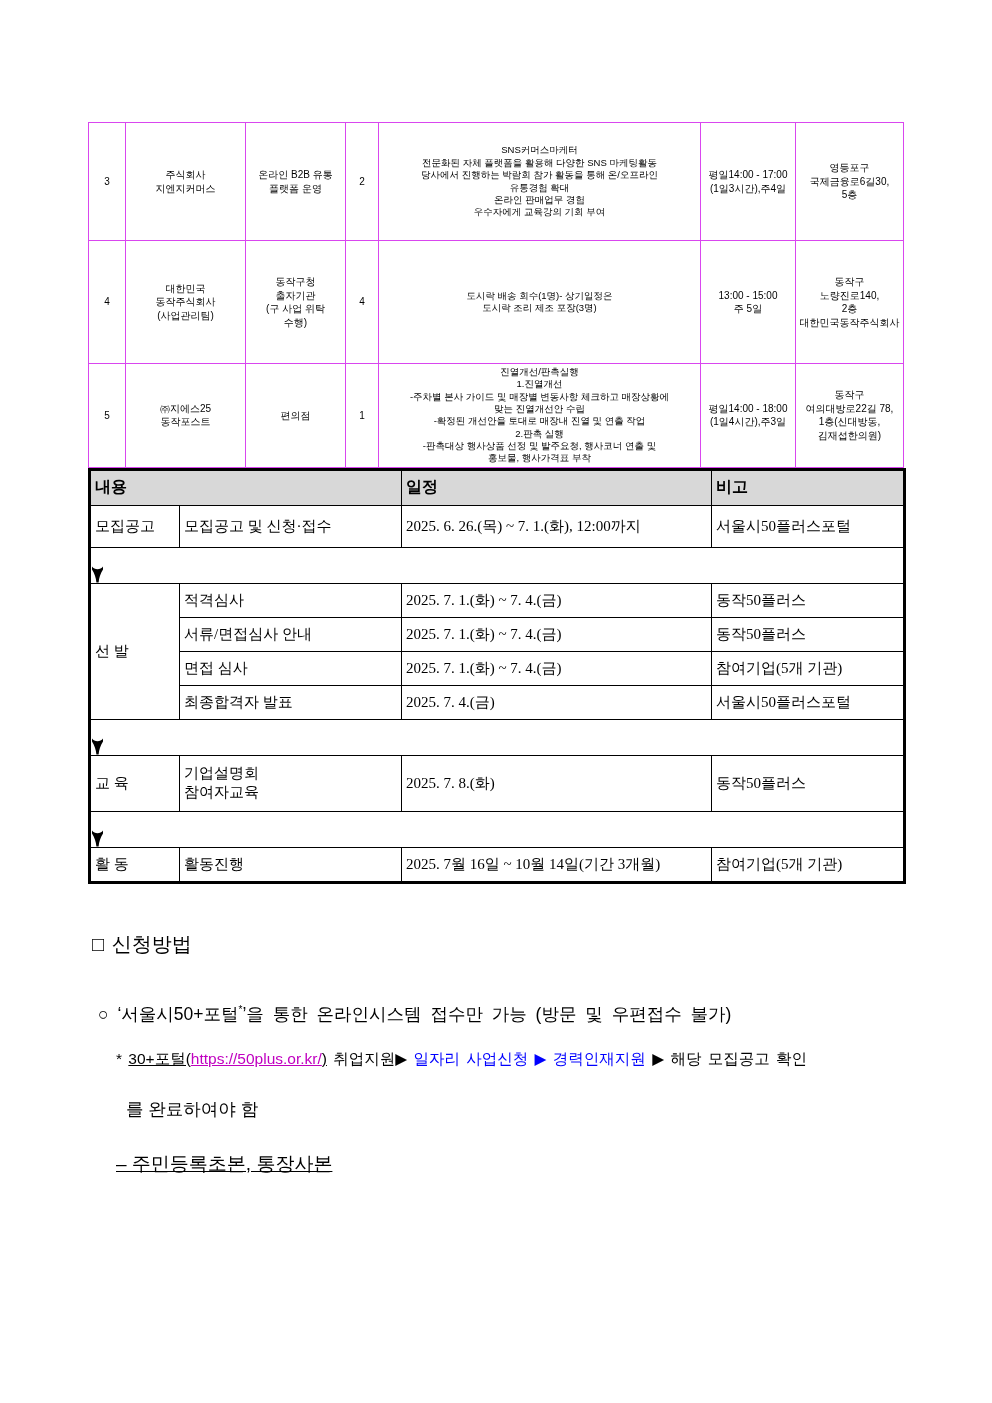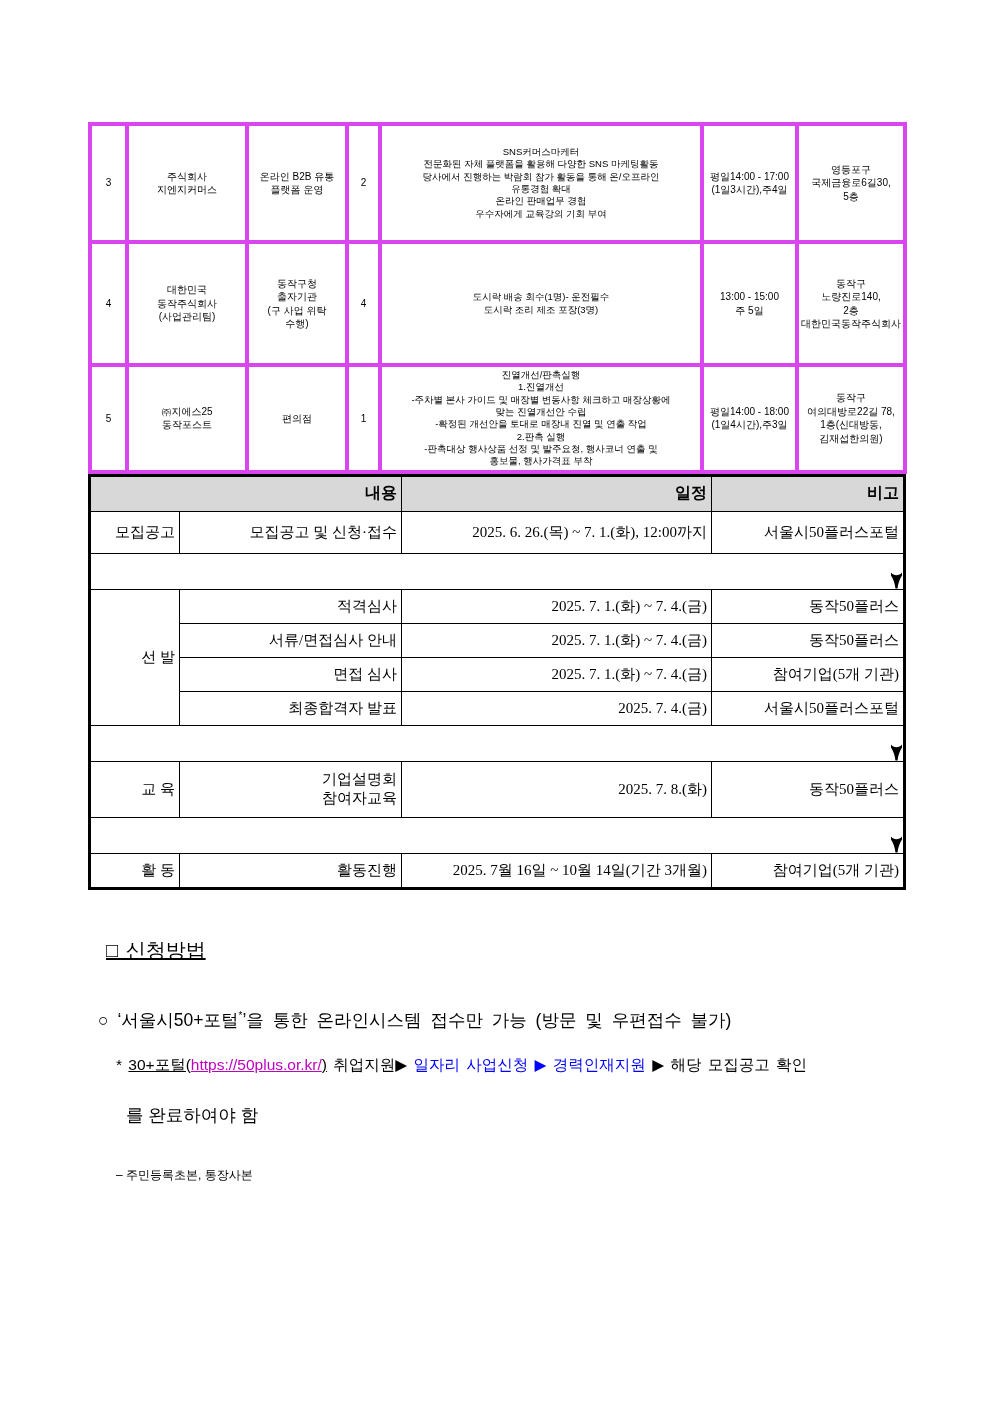--- a/index.html
+++ b/index.html
@@ -7,43 +7,43 @@
     width:992px;height:1403px;background:#ffffff;color:#000;
     font-family:"Liberation Sans","DejaVu Sans",sans-serif;
     position:relative;overflow:hidden;
   }
   .doc{position:absolute;left:88px;top:122px;width:816px;}
 
   
   table{border-collapse:collapse;table-layout:fixed;width:815px;}
   .t1{font-size:10px;line-height:1.35;}
   .t1 td{
-    border:4px solid #d946ef;text-align:center;vertical-align:middle;
+    border:1px solid #d946ef;text-align:center;vertical-align:middle;
     white-space:pre-line;padding:2px 1px;overflow:hidden;
   }
   .t1 .tasks{font-size:9.5px;line-height:1.3;}
 
   
   .t2{
     font-family:"Liberation Serif","DejaVu Serif",serif;
     font-size:15px;border:3px solid #000;
   }
   .t2 td{
-    border:1px solid #000;text-align:right;vertical-align:middle;
+    border:1px solid #000;text-align:left;vertical-align:middle;
     white-space:pre-line;padding:2px 4px;overflow:hidden;
   }
   .t2 .hdr td{background:var(--header_bg,#d8d8d8);font-weight:bold;height:30px;font-size:16px;}
   .t2 .arrow-row td{border-left:none;border-right:none;height:25px;padding:0;}
   .lbl{font-size:15px;margin-top:38px;}
   .note1{margin:16px 0 0 10px;font-size:17px;word-spacing:5px;}
-  .sec-title{margin:47px 0 0 18px;font-size:20px;word-spacing:2px;text-decoration:underline;}
+  .sec-title{margin:47px 0 0 4px;font-size:20px;word-spacing:2px;}
   .item{margin:45px 0 0 10px;font-size:17.5px;word-spacing:4px;line-height:1.3;}
   .subnote{margin:23px 0 0 28px;font-size:15.5px;word-spacing:2px;}
   .cont-line{margin:27px 0 8px 38px;font-size:17.5px;}
-  .dash-line{margin:40px 0 0 28px;font-size:12px;}
+  .dash-line{margin:30px 0 0 28px;font-size:19px;text-decoration:underline;}
   .ul{text-decoration:underline;}
   .url{color:var(--link,#c000c0);text-decoration:underline;cursor:pointer;}
   .blue{color:var(--blue,#0000ff);}
   sup{font-size:10px;}
   .down-arrow{display:inline-block;vertical-align:middle;}
 </style>
 </head>
 <body>
 
 <div class="doc">
@@ -81,21 +81,21 @@
     <tr style="height:123px">
       <td>4</td>
       <td>대한민국
 동작주식회사
 (사업관리팀)</td>
       <td>동작구청
 출자기관
 (구 사업 위탁
 수행)</td>
       <td>4</td>
-      <td class="tasks">도시락 배송 회수(1명)- 운전필수
+      <td class="tasks">도시락 배송 회수(1명)- 상기일정은
 도시락 조리 제조 포장(3명)</td>
       <td>13:00 - 15:00
 주 5일</td>
       <td>동작구
 노량진로140,
 2층
 대한민국동작주식회사</td>
     </tr>
     <tr style="height:97px">
       <td>5</td>

